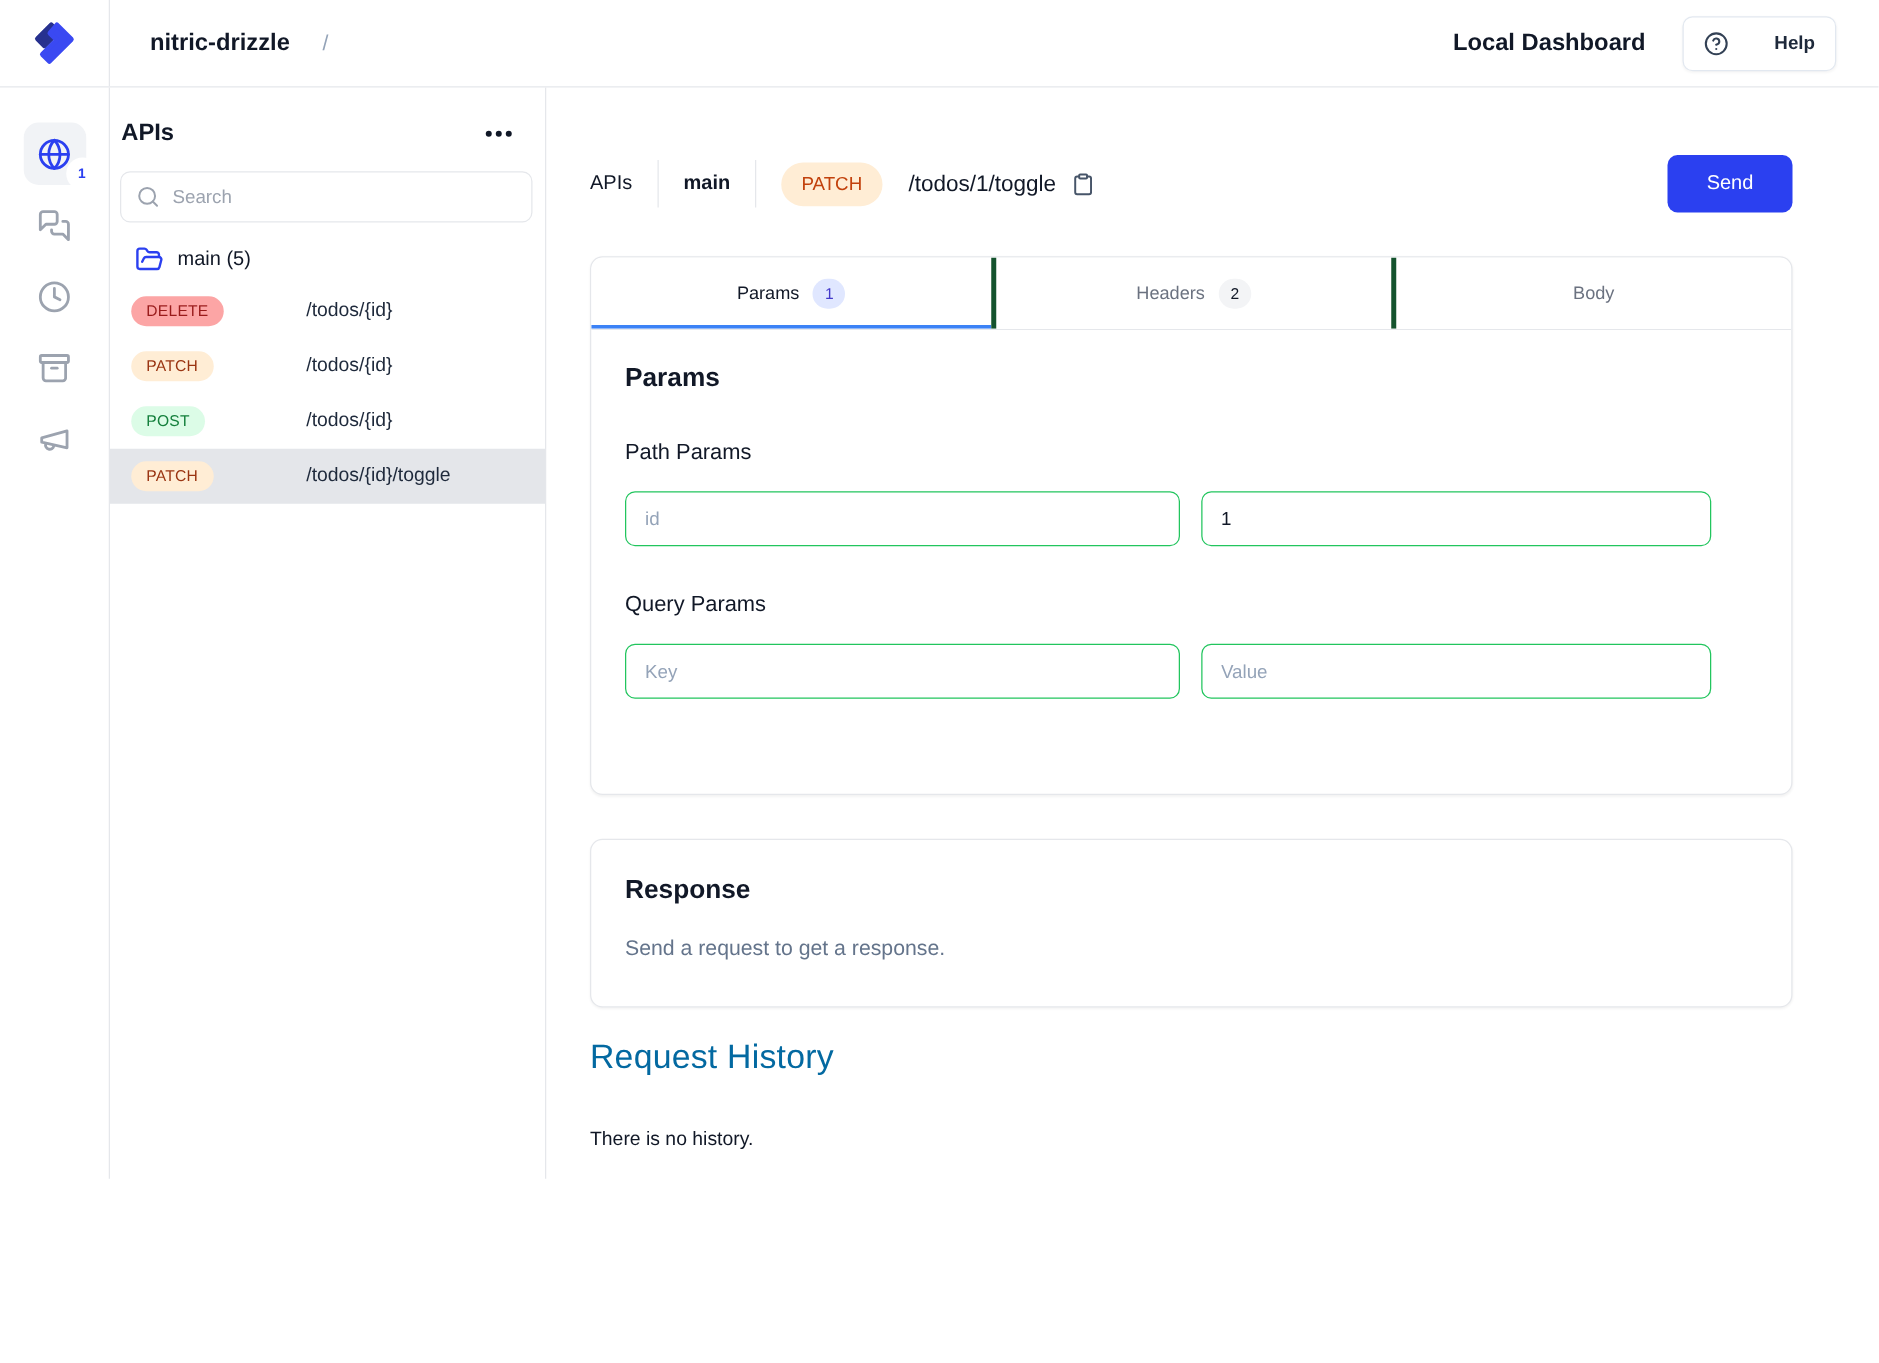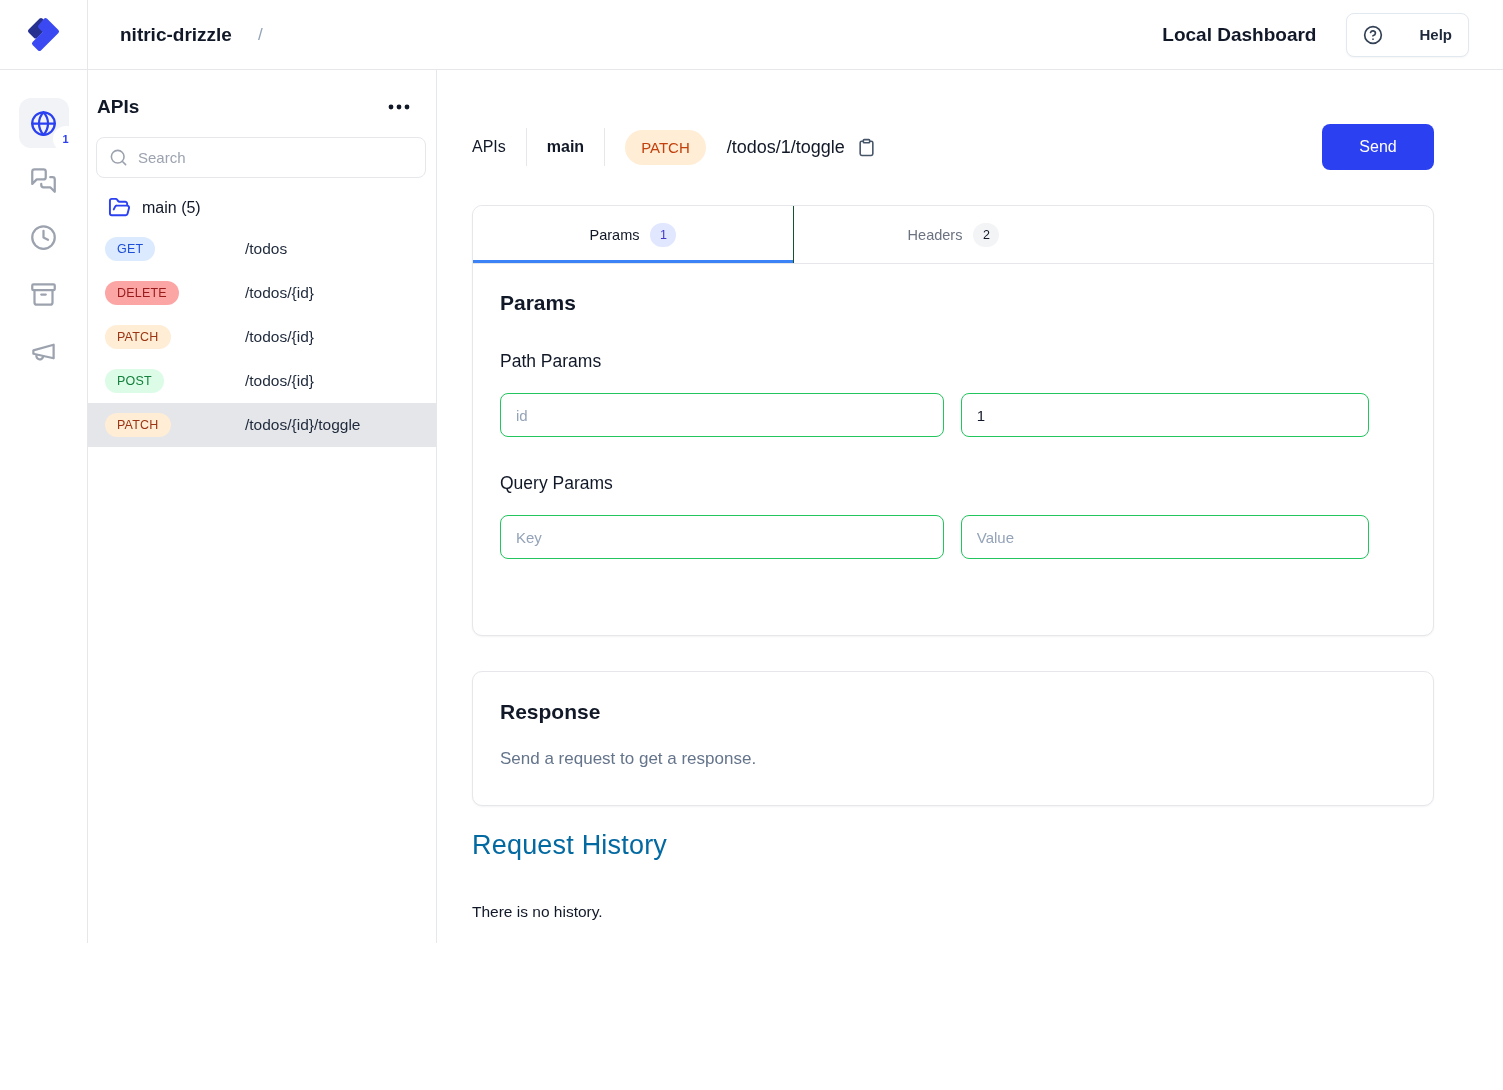--- a/index.html
+++ b/index.html
@@ -70,31 +70,31 @@
   .main { flex:1; padding:0 69px 0 35px; overflow:hidden; }
   .request-bar { margin-top:54px; display:flex; align-items:center; }
   .crumb { font-size:16px; color:#111827; }
   .crumb-bold { font-weight:700; }
   .crumb-sep { width:1px; height:38px; background:#e5e7eb; margin:0 20px; }
   .method-pill-lg { background:#ffedd5; color:#c2410c; border-radius:9999px;
     padding:9px 16px; font-size:15px; font-weight:500; }
   .request-path { font-size:18px; color:#111827; margin-left:21px; }
   .copy-btn { border:none; background:none; cursor:pointer; color:#475569; margin-left:10px; padding:2px; }
   .bar-spacer { flex:1; }
-  .send-btn { width:112px; height:46px; background:#2b40f0; color:#fff; border:none;
+  .send-btn { width:100px; height:46px; background:#2b40f0; color:#fff; border:none;
     border-radius:8px; font-size:16px; font-family:inherit; cursor:pointer; }
 
   .card { border:1px solid #e5e7eb; border-radius:10px; background:#fff;
     box-shadow:0 1px 2px rgba(0,0,0,0.05); }
   .params-card { margin-top:35px; }
   .tabs { display:grid; grid-template-columns:1fr 1fr 1fr; height:58px;
     border-bottom:1px solid #e5e7eb; border-radius:10px 10px 0 0; overflow:hidden; }
   .tab { display:flex; align-items:center; justify-content:center; gap:11px;
     font-size:14.5px; color:#6b7280; cursor:pointer; position:relative; background:#fff; border:none; font-family:inherit; }
-  .tab + .tab { border-left:1px solid #14532d;text-align:center; }
+  .tab + .tab { border-left:4px solid #14532d;text-align:center; }
   .tab.active { color:#111827; }
   .tab.active::after { content:""; position:absolute; left:0; right:0; bottom:0; height:3px; background:#3b82f6; }
   .tab-badge { min-width:26px; height:24px; padding:0 8px; border-radius:9999px;
     display:inline-flex; align-items:center; justify-content:center; font-size:12.5px; }
   .tab-badge.indigo { background:#e0e7ff; color:#4338ca; }
   .tab-badge.gray { background:#f3f4f6; color:#111827; }
 
   .card-body { padding:27px 28px 76px 27px; }
   .section-title { font-size:21px; font-weight:700; color:#111827; }
   .sub-title { font-size:17.5px; font-weight:500; color:#111827; margin-top:36px; }
@@ -209,24 +209,20 @@
     </div>
     <div class="folder-row">
       <span>
         <svg width="23" height="23" viewBox="0 0 24 24" fill="none" stroke="currentColor" stroke-width="2" stroke-linecap="round" stroke-linejoin="round">
           <path d="m6 14 1.45-2.9A2 2 0 0 1 9.24 10H20a2 2 0 0 1 1.94 2.5l-1.55 6a2 2 0 0 1-1.94 1.5H4a2 2 0 0 1-2-2V5a2 2 0 0 1 2-2h3.93a2 2 0 0 1 1.66.9l.82 1.2a2 2 0 0 0 1.66.9H18a2 2 0 0 1 2 2v2"></path>
         </svg>
       </span>
       <span class="folder-label">main (5)</span>
     </div>
     <div class="endpoint-list">
-      <div class="endpoint-row">
-        <span class="method-badge m-get">GET</span>
-        <span class="endpoint-path">/todos</span>
-      </div>
       <div class="endpoint-row">
         <span class="method-badge m-delete">DELETE</span>
         <span class="endpoint-path">/todos/{id}</span>
       </div>
       <div class="endpoint-row">
         <span class="method-badge m-patch">PATCH</span>
         <span class="endpoint-path">/todos/{id}</span>
       </div>
       <div class="endpoint-row">
         <span class="method-badge m-post">POST</span>
@@ -262,20 +258,23 @@
     <div class="card params-card">
       <div class="tabs">
         <button class="tab active">
           <span>Params</span>
           <span class="tab-badge indigo">1</span>
         </button>
         <button class="tab">
           <span>Headers</span>
           <span class="tab-badge gray">2</span>
         </button>
+        <button class="tab">
+          <span>Body</span>
+        </button>
       </div>
       <div class="card-body">
         <div class="section-title">Params</div>
         <div class="sub-title">Path Params</div>
         <div class="param-grid">
           <input class="text-input" type="text" placeholder="id" style="">
           <input class="text-input" type="text" value="1" style="">
         </div>
         <div class="sub-title">Query Params</div>
         <div class="param-grid">

